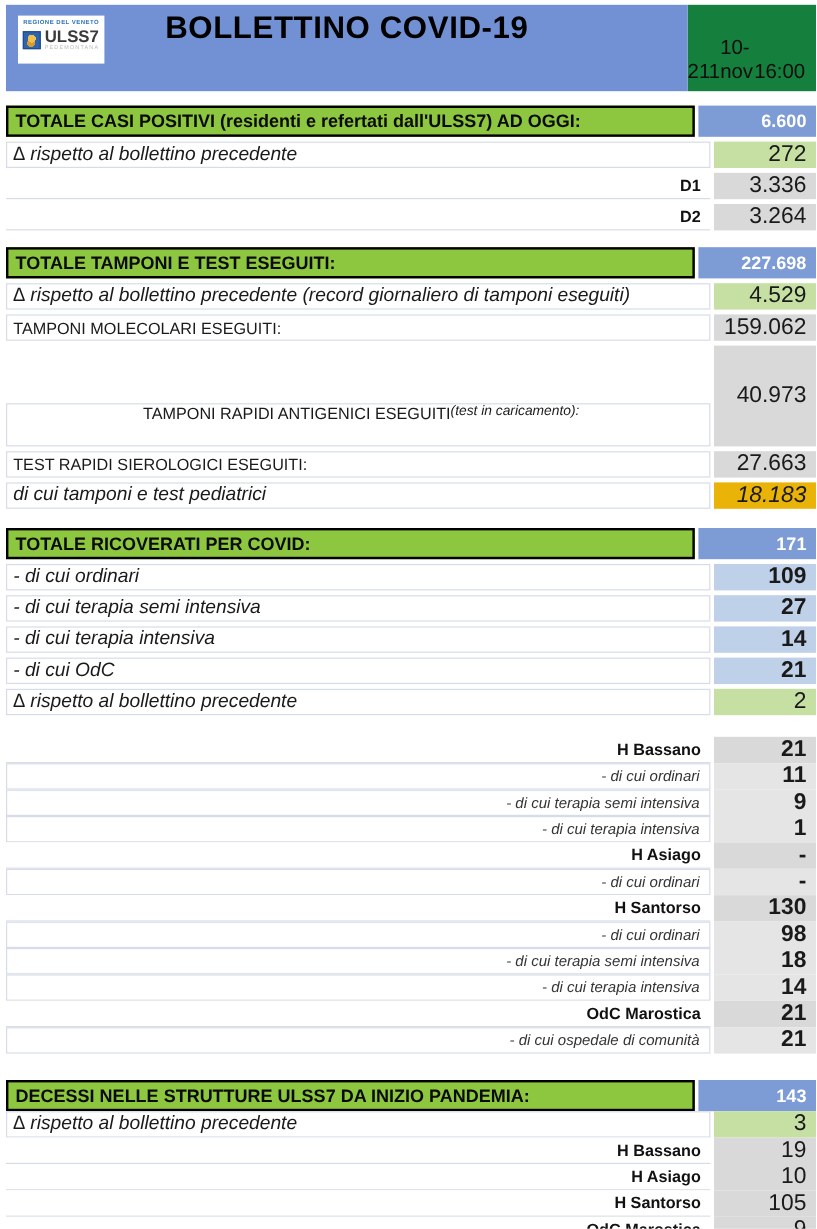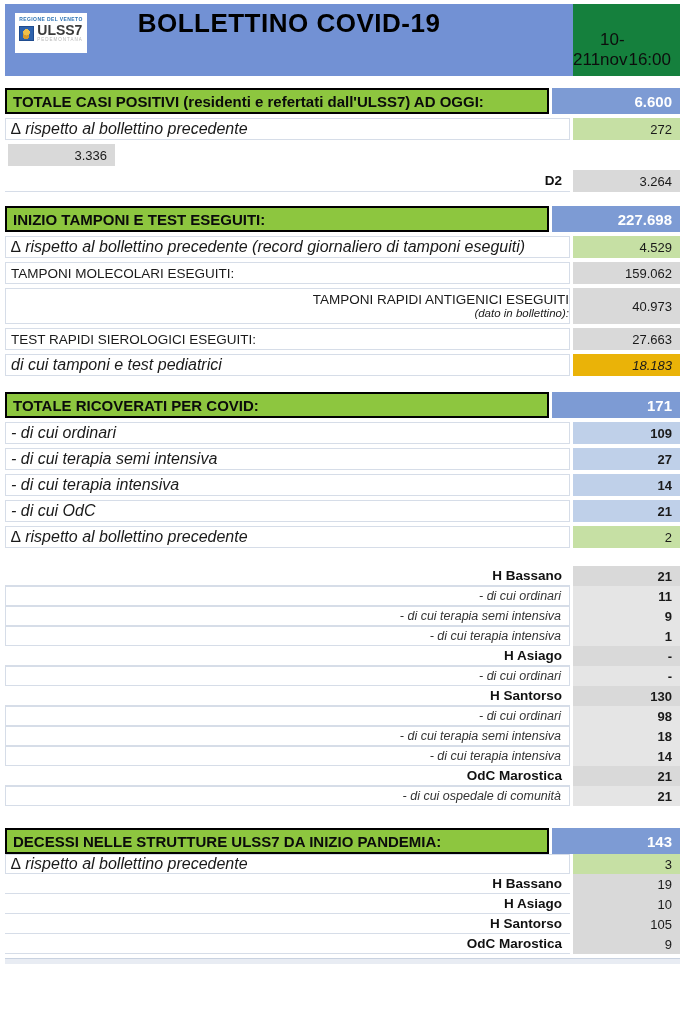--- a/index.html
+++ b/index.html
@@ -44,21 +44,21 @@
   }
 
   
   .sec-head{display:flex;height:26px;}
   .sec-title{
     flex:1;background:#8DC63F;border:2px solid #000000;box-sizing:border-box;
     display:flex;align-items:center;padding-left:6px;
     font-weight:bold;font-size:15px;color:#0b0b0b;white-space:nowrap;
   }
   .sec-total{
-    width:128px;margin-left:3px;box-sizing:border-box;background:#7D9BD4;
+    width:98px;margin-left:3px;box-sizing:border-box;background:#7D9BD4;
     display:flex;align-items:center;justify-content:flex-end;padding-right:8px;
     color:#ffffff;font-weight:bold;font-size:15px;
   }
 
   .row{display:flex;margin-top:4px;align-items:stretch;}
   .row>*{min-height:22px;}
   .row.tall>*{min-height:36px;}
   .compact .row{margin-top:0;}
   .compact .row>*{min-height:20px;}
 
@@ -69,28 +69,28 @@
   }
   .lab.italic{font-style:italic;font-size:16px;}
   .lab.noline{
     border:none;border-bottom:1px solid #D6DDE8;
     justify-content:flex-end;padding-right:8px;font-weight:bold;font-size:13.5px;color:#111;
   }
   .lab.rightital{
     justify-content:flex-end;padding-right:8px;
     font-style:italic;font-size:12.5px;color:#333;
   }
-  .lab.two{flex-direction:column;align-items:flex-end;justify-content:center;}
+  .lab.two{flex-direction:row;align-items:flex-start;justify-content:center;margin-top:48px;}
   .lab .l1{line-height:15px;}
   .lab .l2{font-style:italic;font-size:11.5px;line-height:13px;}
 
   .val{
-    width:107px;margin-left:3px;box-sizing:border-box;
+    width:85px;margin-left:3px;box-sizing:border-box;
     display:flex;align-items:center;justify-content:flex-end;padding-right:8px;
-    font-size:13px;color:#1a1a1a;
+    font-size:19px;color:#1a1a1a;
   }
   .val.green{background:#C6E0A4;}
   .val.gray{background:#D9D9D9;}
   .val.lgray{background:#e5e5e5;font-weight:bold;}
   .val.lblue{background:#BFD0E9;font-weight:bold;}
   .val.pale{background:#eab308;font-style:italic;}
   .val.bold{font-weight:bold;}
 
   .mt12{margin-top:12px;} .mt14{margin-top:14px;} .mt16{margin-top:16px;}
   .mt18{margin-top:18px;} .mt22{margin-top:22px;}
@@ -130,47 +130,48 @@
     <div class="sec-head">
       <div class="sec-title">TOTALE CASI POSITIVI (residenti e refertati dall'ULSS7) AD OGGI:</div>
       <div class="sec-total">6.600</div>
     </div>
     <div>
         <div class="row">
           <div class="lab italic">∆ rispetto al bollettino precedente</div>
           <div class="val green">272</div>
         </div>
         <div class="row">
+          <div class="lab noline">D1</div>
           <div class="val gray">3.336</div>
         </div>
         <div class="row">
           <div class="lab noline">D2</div>
           <div class="val gray">3.264</div>
         </div>
       </div>
   </div>
 
   <div class="section mt14">
     <div class="sec-head">
-      <div class="sec-title">INIZIO TAMPONI E TEST ESEGUITI:</div>
+      <div class="sec-title">TOTALE TAMPONI E TEST ESEGUITI:</div>
       <div class="sec-total">227.698</div>
     </div>
     <div>
         <div class="row">
           <div class="lab italic">∆ rispetto al bollettino precedente (record giornaliero di tamponi eseguiti)</div>
           <div class="val green">4.529</div>
         </div>
         <div class="row">
           <div class="lab">TAMPONI MOLECOLARI ESEGUITI:</div>
           <div class="val gray">159.062</div>
         </div>
         <div class="row tall">
           <div class="lab two">
             <div class="l1">TAMPONI RAPIDI ANTIGENICI ESEGUITI</div>
-            <div class="l2">(dato in bollettino):</div>
+            <div class="l2">(test in caricamento):</div>
           </div>
           <div class="val gray">40.973</div>
         </div>
         <div class="row">
           <div class="lab">TEST RAPIDI SIEROLOGICI ESEGUITI:</div>
           <div class="val gray">27.663</div>
         </div>
         <div class="row">
           <div class="lab italic">di cui tamponi e test pediatrici</div>
           <div class="val pale">18.183</div>

